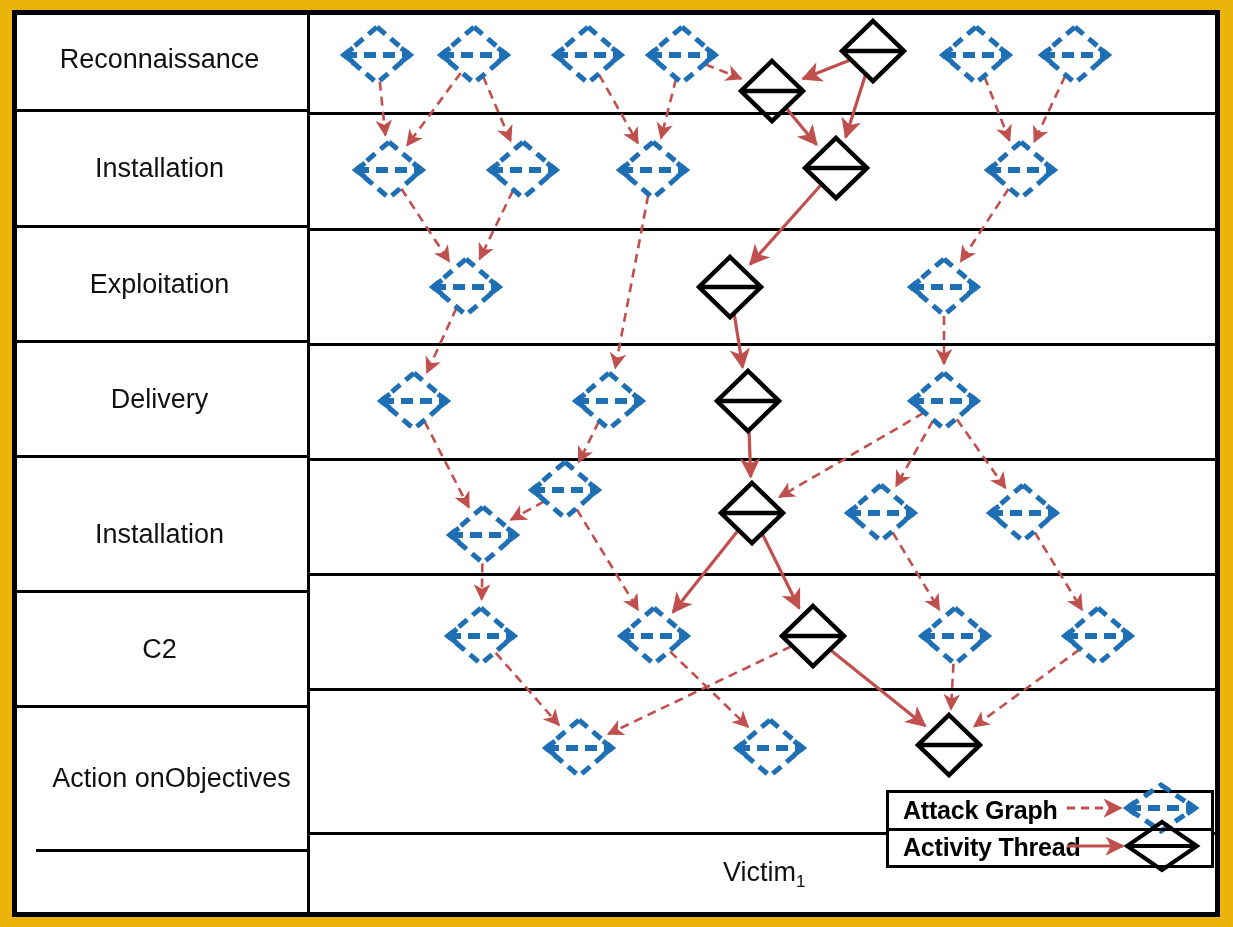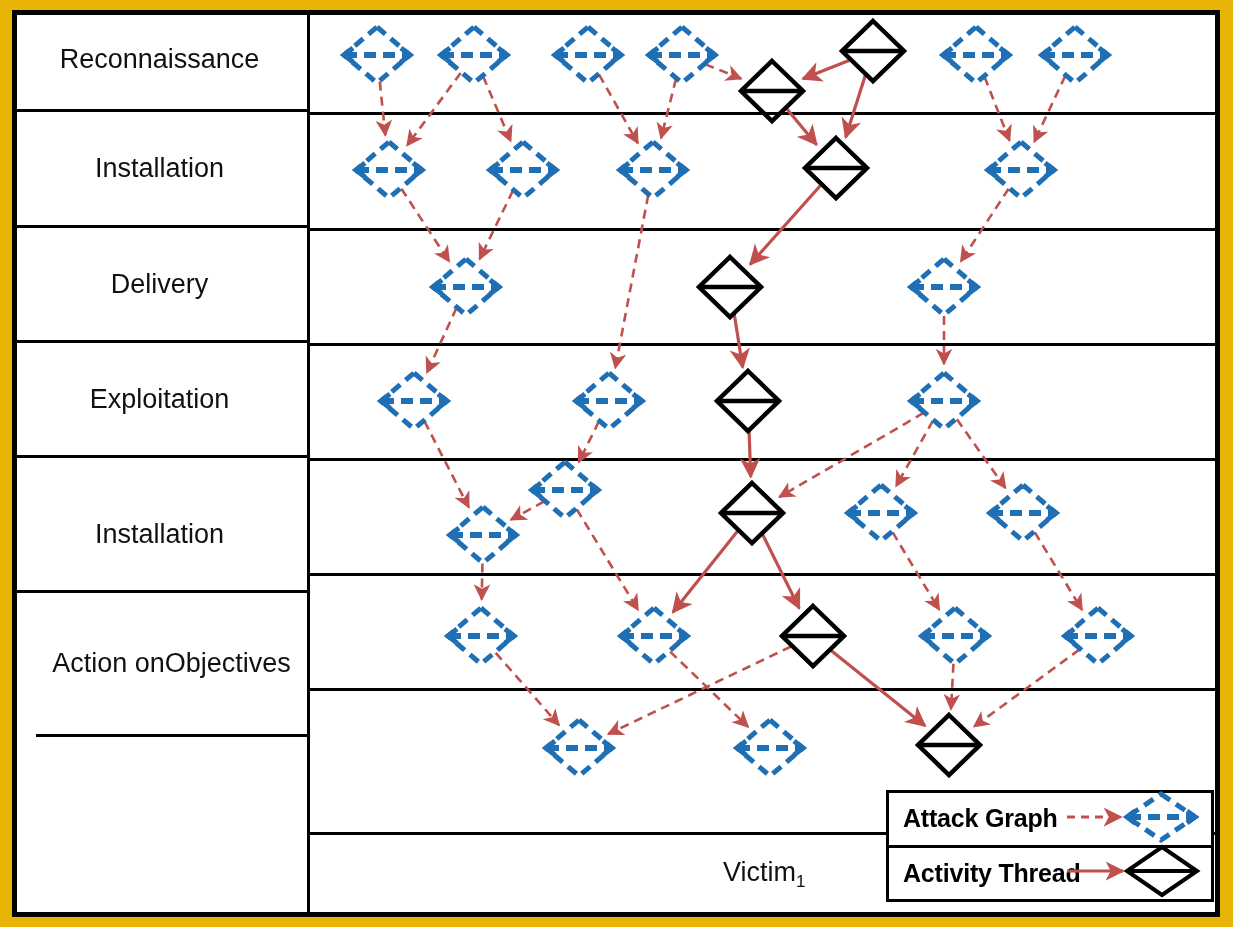--- a/index.html
+++ b/index.html
@@ -80,21 +80,21 @@
     white-space: nowrap;
   }
   #victim sub { font-size: 17px; }
 
   
   #legend {
     position: absolute;
     left: 886px;
     top: 790px;
     width: 328px;
-    height: 112px;
+    height: 78px;
     box-sizing: border-box;
     border: 3px solid #000000;
     background: #ffffff;
     display: flex;
     flex-direction: column;
     text-align: right;
   }
   .legend-row {
     flex: 1 1 0;
     display: flex;
@@ -119,23 +119,24 @@
 </head>
 <body>
 
 <div id="stage">
 
   <div id="frame"></div>
 
   <div id="label-col">
     <div class="row-label" style="height: 102px; flex: 0 0 102px;">Reconnaissance</div>
     <div class="row-label" style="height: 116px; flex: 0 0 116px;">Installation</div>
+    <div class="row-label" style="height: 115px; flex: 0 0 115px;">Exploitation</div>
     <div class="row-label" style="height: 115px; flex: 0 0 115px;">Delivery</div>
-    <div class="row-label" style="height: 115px; flex: 0 0 115px;">Exploitation</div>
     <div class="row-label" style="height: 115px; flex: 0 0 115px; margin-top: 20px;">Installation</div>
+    <div class="row-label" style="height: 115px; flex: 0 0 115px;">C2</div>
     <div class="row-label" style="height: 144px; flex: 0 0 144px; margin-left: 24px;">
         <span>Action on</span>
         <br>
         <span>Objectives</span>
       </div>
     <div class="row-label last" style="height: 85px; flex: 0 0 85px;"></div>
   </div>
 
   <div class="hsep" style="top:112px"></div>
   <div class="hsep" style="top:228px"></div>

